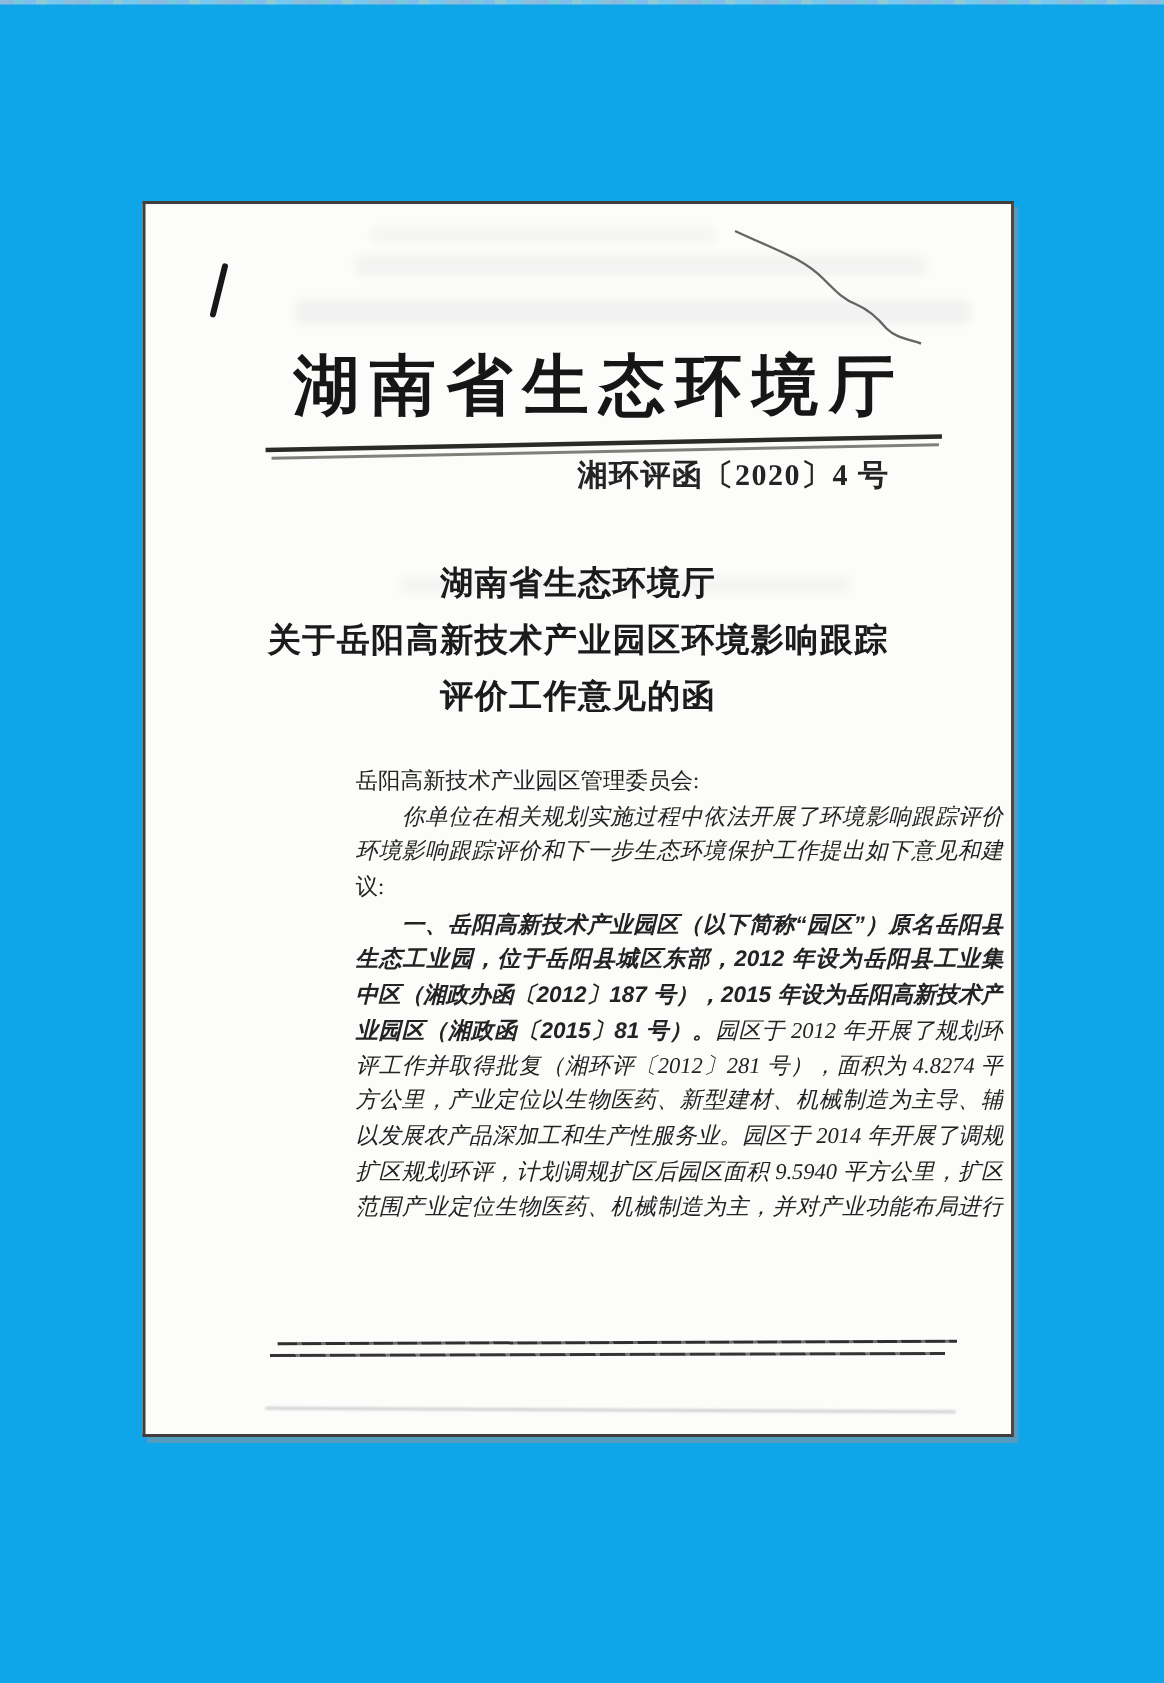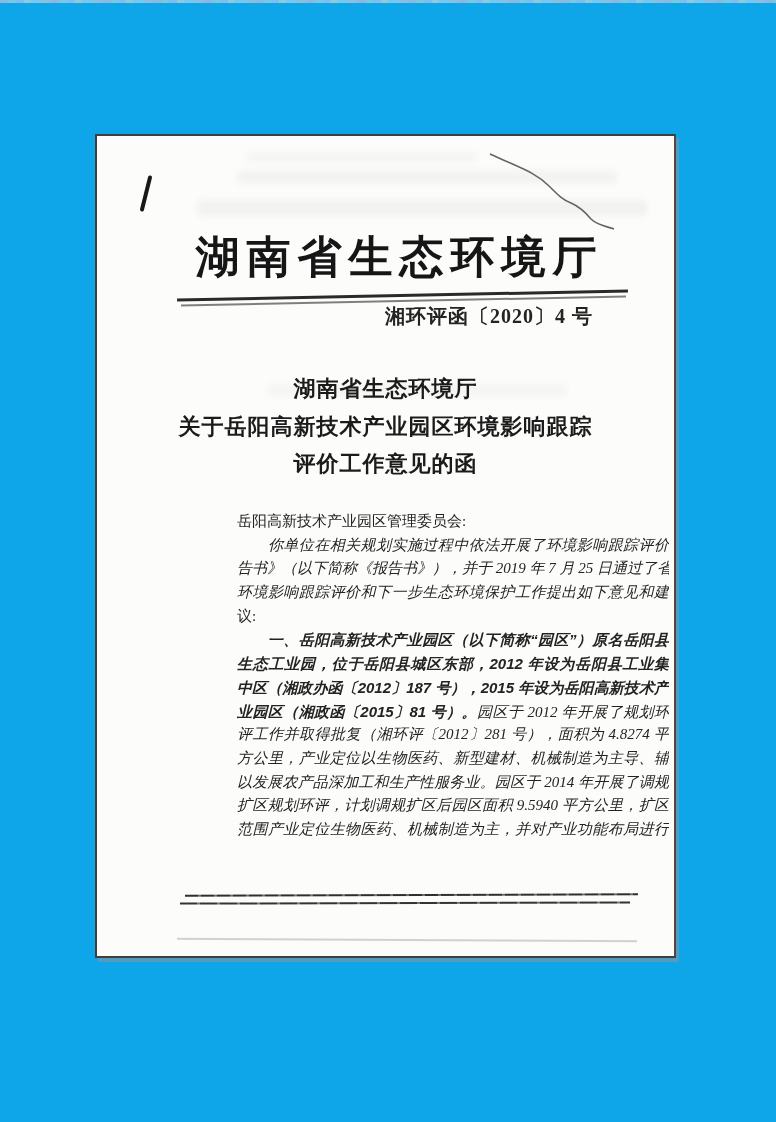--- a/index.html
+++ b/index.html
@@ -193,21 +193,20 @@
     <div class="doc-title">
       <div>湖南省生态环境厅</div>
       <div>关于岳阳高新技术产业园区环境影响跟踪</div>
       <div>评价工作意见的函</div>
     </div>
 
     <div class="body-block">
       <div class="bline">岳阳高新技术产业园区管理委员会:</div>
       <div>
           <div class="bline fill"><span>　　你单位在相关规划实施过程中依法开展了环境影响跟踪评价</span></div>
-          <div class="bline fill"><span>告书》（以下简称《报告书》），并于 2019 年 7 月 25 日通过了省</span></div>
           <div class="bline fill"><span>环境影响跟踪评价和下一步生态环境保护工作提出如下意见和建</span></div>
           <div class="bline"><span>议:</span></div>
           <div class="bline fill"><span class="seg-bold">　　一、岳阳高新技术产业园区（以下简称“园区”）原名岳阳县</span></div>
           <div class="bline fill"><span class="seg-bold">生态工业园，位于岳阳县城区东部，2012 年设为岳阳县工业集</span></div>
           <div class="bline fill"><span class="seg-bold">中区（湘政办函〔2012〕187 号），2015 年设为岳阳高新技术产</span></div>
           <div class="bline fill"><span class="seg-bold">业园区（湘政函〔2015〕81 号）。</span><span>园区于 2012 年开展了规划环</span></div>
           <div class="bline fill"><span>评工作并取得批复（湘环评〔2012〕281 号），面积为 4.8274 平</span></div>
           <div class="bline fill"><span>方公里，产业定位以生物医药、新型建材、机械制造为主导、辅</span></div>
           <div class="bline fill"><span>以发展农产品深加工和生产性服务业。园区于 2014 年开展了调规</span></div>
           <div class="bline fill"><span>扩区规划环评，计划调规扩区后园区面积 9.5940 平方公里，扩区</span></div>

